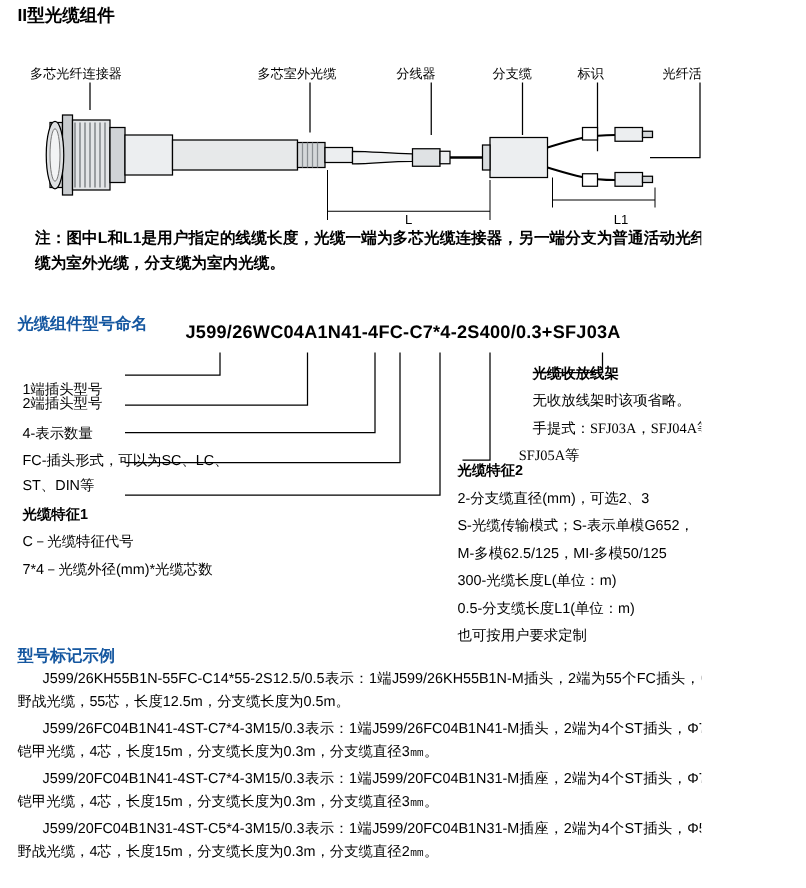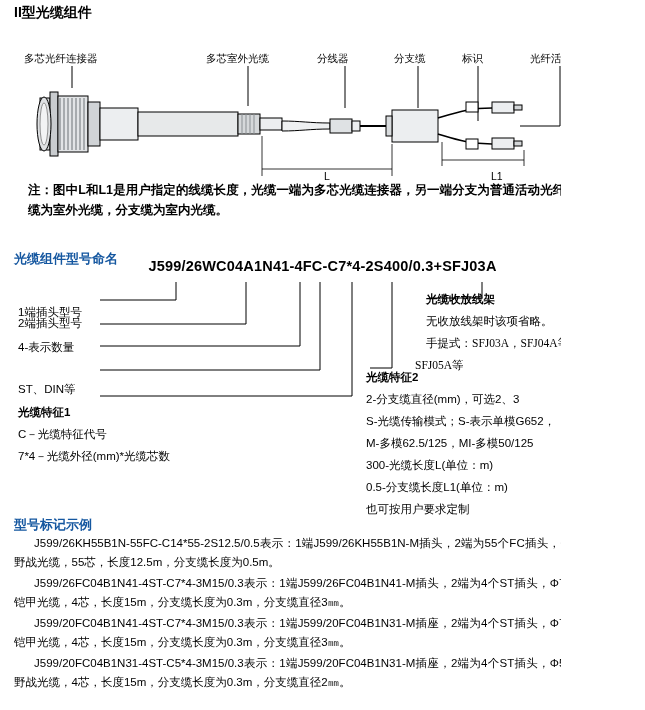--- a/index.html
+++ b/index.html
@@ -215,20 +215,21 @@
       <path d="M482,6 L482,22 L430,22"></path>
     </g>
   </svg>
 
   <div class="callout" style="left:18px; top:290px;margin-top:13px;">1端插头型号</div>
 
   <div class="callout" style="left:18px; top:314px;">2端插头型号</div>
 
   <div class="callout" style="left:18px; top:338px;">4-表示数量</div>
 
+  <div class="callout" style="left:18px; top:360px;">FC-插头形式，可以为SC、LC、</div>
   <div class="callout" style="left:18px; top:380px;">ST、DIN等</div>
 
   <div class="callout co-title" style="left:18px; top:403px;">光缆特征1</div>
   <div class="callout" style="left:18px; top:425px;">C－光缆特征代号</div>
   <div class="callout" style="left:18px; top:447px;">7*4－光缆外径(mm)*光缆芯数</div>
 
   <div class="callout co-title" style="left:366px; top:368px;">光缆特征2</div>
   <div class="callout" style="left:366px; top:390px;">2-分支缆直径(mm)，可选2、3</div>
   <div class="callout" style="left:366px; top:412px;">S-光缆传输模式；S-表示单模G652，</div>
   <div class="callout" style="left:366px; top:434px;">M-多模62.5/125，MI-多模50/125</div>

